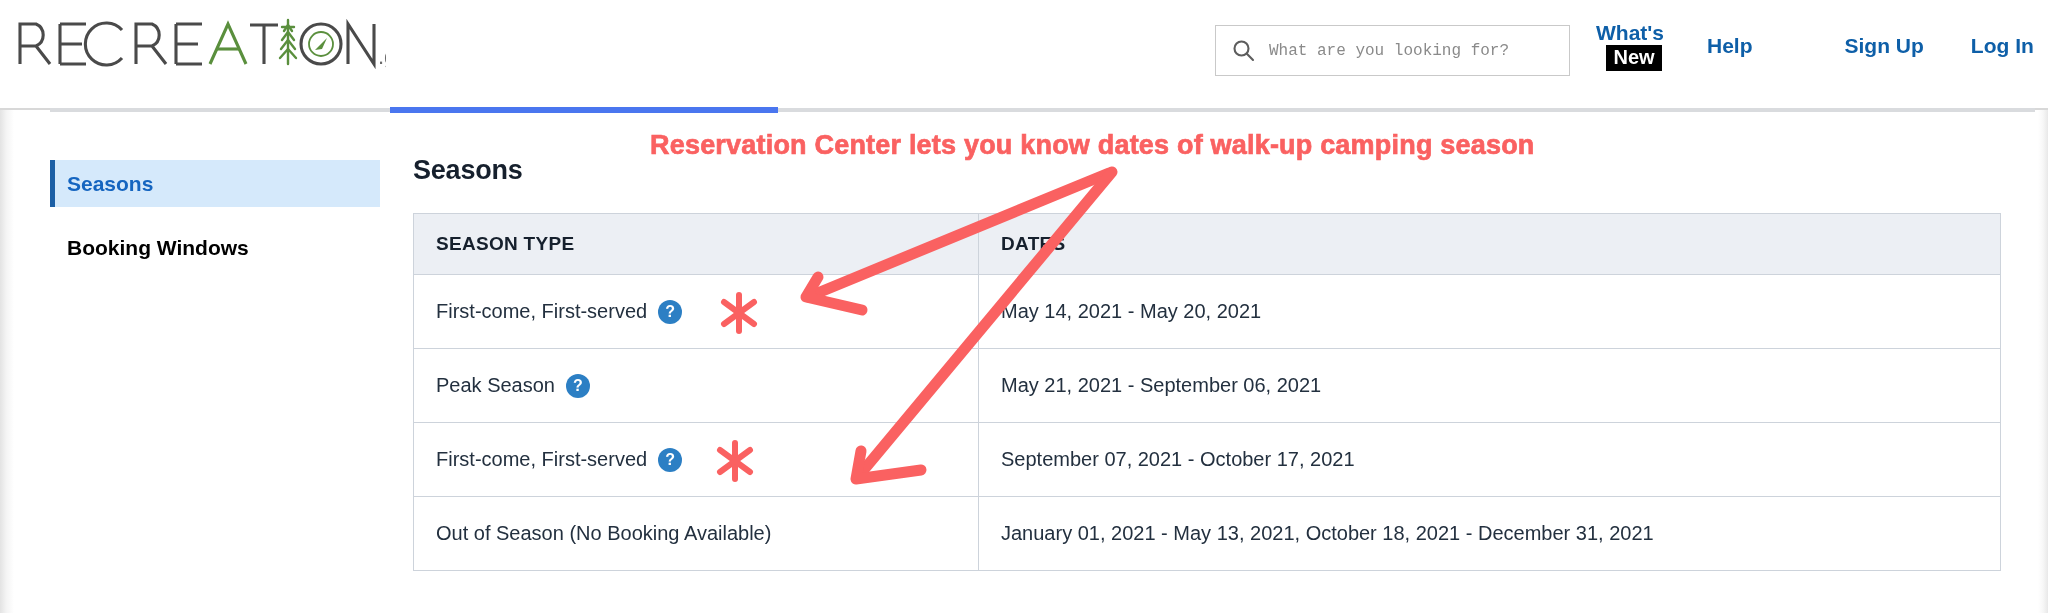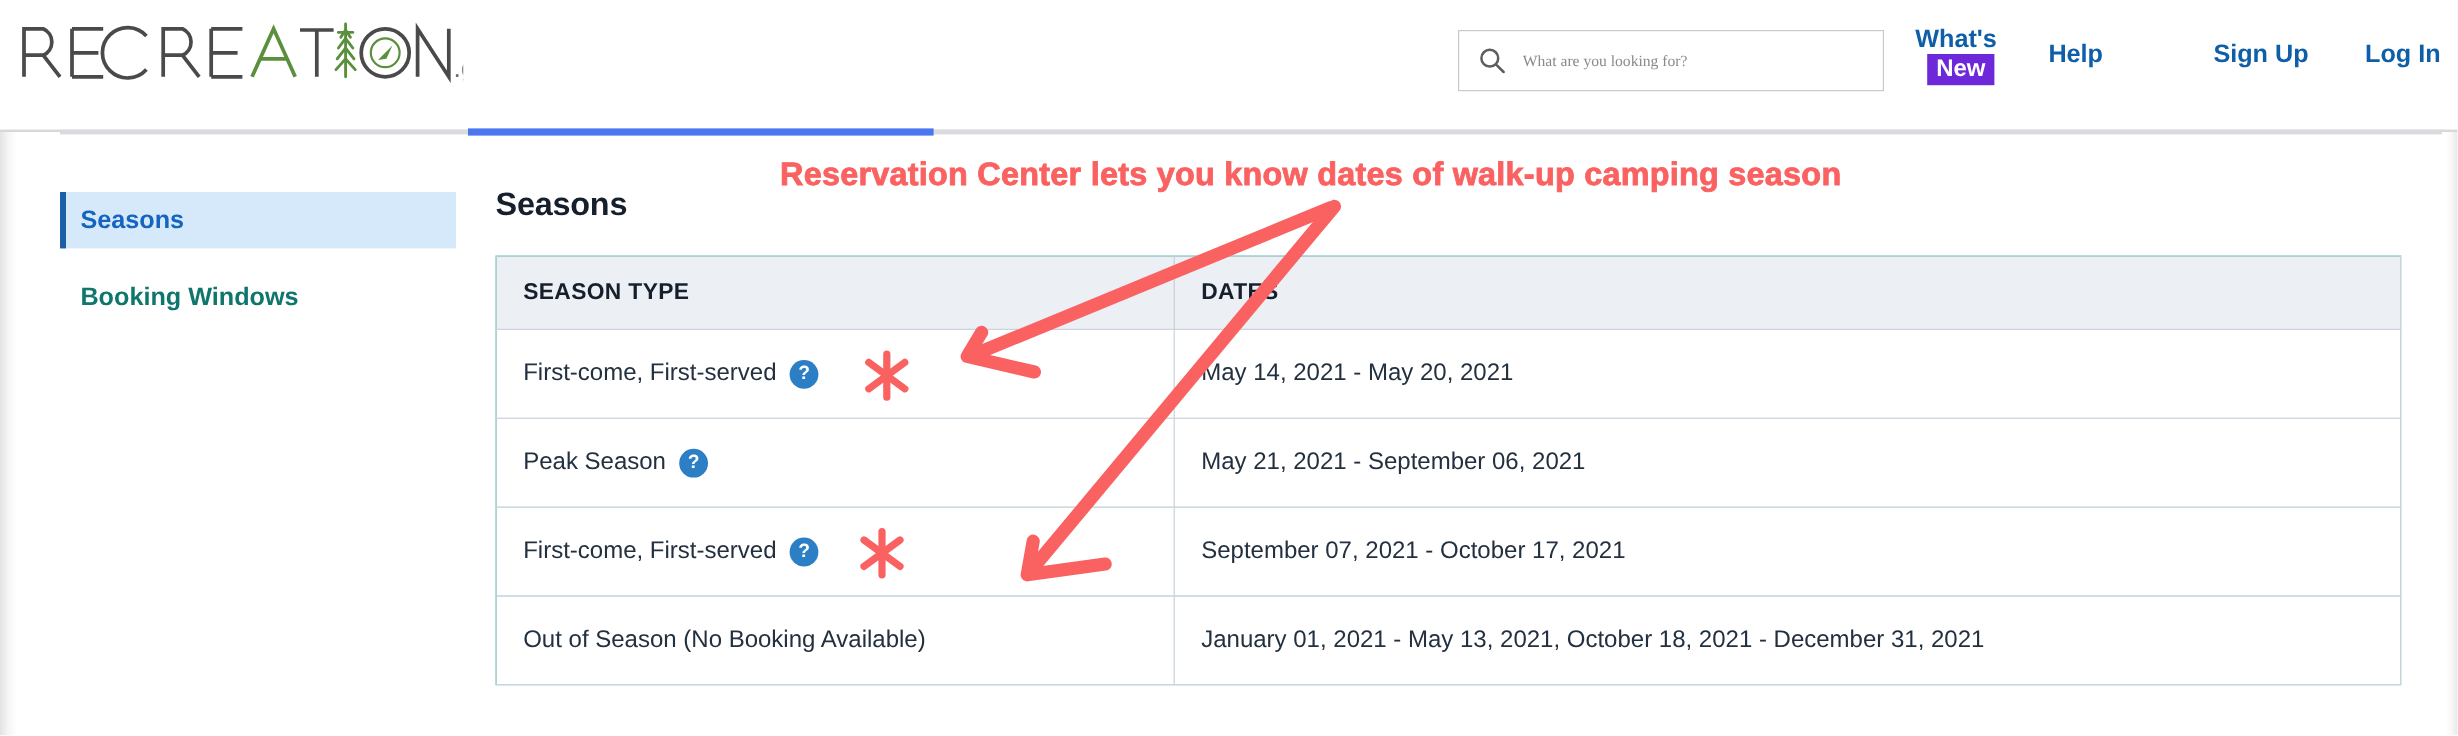--- a/index.html
+++ b/index.html
@@ -64,22 +64,22 @@
     background: #ffffff;
     box-sizing: border-box;
     display: flex;
     align-items: center;
     padding-left: 16px;
   }
   #search-box .magnifier { flex: 0 0 auto; margin-right: 12px; display:block; }
   #search-input {
     border: none;
     outline: none;
-    font-family: Liberation Serif, serif;
-    font-size: 13px;
+    font-family: Liberation Mono, monospace;
+    font-size: 16px;
     color: #2a2a2a;
     width: 280px;
     background: transparent;
   }
   #search-input::placeholder { color: #8a8a8a; }
 
   
   #header-nav {
     position: absolute;
     left: 1596px; top: 26px;
@@ -95,21 +95,21 @@
     text-decoration: none;
     white-space: nowrap;
     display: inline-flex;
     align-items: center;
     flex-direction: column;
   }
   #nav-whats-new { margin-right: 43px; }
   #nav-help { margin-right: 48px; }
   #nav-signup { margin-right: 47px; margin-left: 44px; }
   .new-badge {
-    background: #6d28d9;
+    background: #000000;
     color: #ffffff;
     font-size: 20px;
     font-weight: bold;
     padding: 2px 7px 3px 7px;
     margin-left: 8px;
     line-height: 1.05;
     display: inline-block;
     text-align: right;
   }
 
@@ -138,21 +138,21 @@
     height: 47px;
     display: flex;
     align-items: center;
     padding-left: 17px;
     box-sizing: border-box;
     cursor: pointer;
   }
   .sidebar-item .sb-label {
     font-size: 21px;
     font-weight: bold;
-    color: #0f766e;
+    color: #000000;
     white-space: nowrap;
   }
   .sidebar-item.active {
     background: #d5e9fb;
     border-left: 5px solid #1c5fa5;
     padding-left: 12px;
   }
   .sidebar-item.active .sb-label { color: #1565c0; }
   #sidebar-item-booking-windows { margin-top: 17px; padding-left: 17px; }
 

